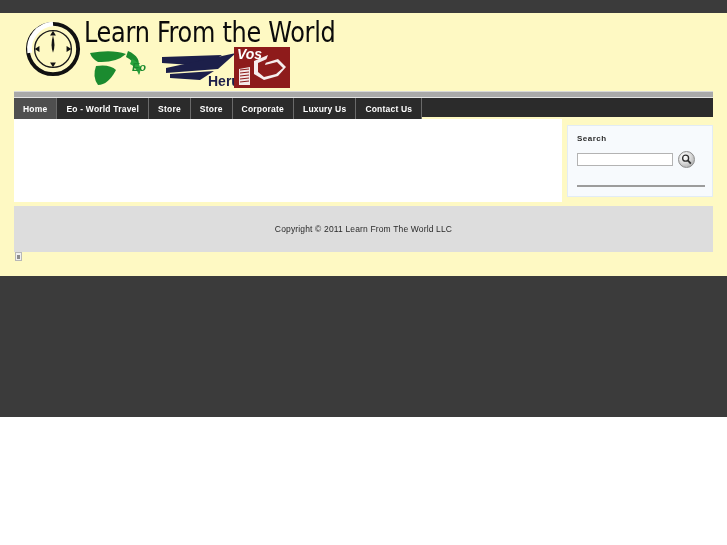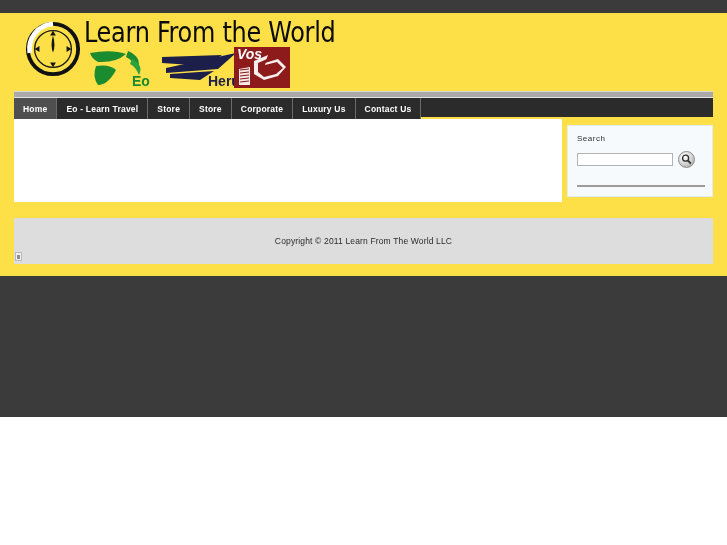--- a/index.html
+++ b/index.html
@@ -23,21 +23,21 @@
     height: 13px;
     background: #3b3b3b;
   }
 
   
   .page {
     position: absolute;
     top: 13px; left: 0;
     width: 727px;
     height: 263px;
-    background: #fde047;
+    background: #fef9c3;
   }
 
   
   .header {
     position: absolute;
     top: 0; left: 14px;
     width: 699px;
     height: 78px;
   }
   .logo-row {
@@ -74,25 +74,26 @@
     left: 66px; top: 32px;
     height: 42px;
     width: 250px;
   }
   .eo-logo {
     position: absolute; left: 0; top: 0;
     width: 70px; height: 42px;
   }
   .eo-label {
     position: absolute;
-    left: 46px; top: 26px;
-    font-size: 14px;
+    left: 46px; top: 14px;
+    font-size: 11px;
     color: #1b8b2f;
     font-family: "Liberation Sans", sans-serif;
     font-weight: bold;
+    font-style: italic;
   }
   .heru-logo {
     position: absolute; left: 74px; top: 2px;
     width: 84px; height: 40px;
   }
   .heru-label {
     position: absolute;
     left: 122px; top: 26px;
     font-size: 14px;
     color: #1c1f4a;
@@ -181,21 +182,21 @@
     width: 146px;
     height: 72px;
     background: #f7fafd;
     border: 1px solid #e2ecf5;
     box-sizing: border-box;
   }
   .widget-title {
     position: absolute;
     left: 9px; top: 8px;
     font-size: 8px;
-    font-weight: normal;
+    font-weight: bold;
     color: #2c2c2c;
     letter-spacing: 0.5px;
   }
   .search-row {
     position: absolute;
     left: 9px; top: 26px;
     width: 128px;
     height: 18px;
   }
   .search-input {
@@ -232,21 +233,20 @@
   
   .footer {
     position: absolute;
     top: 193px; left: 14px;
     width: 699px;
     height: 46px;
     background: #dddddd;
     display: flex;
     align-items: center;
     justify-content: center;
-    margin-top: 12px;
   }
   .copyright {
     font-size: 8.5px;
     color: #2a2a2a;
     letter-spacing: 0.15px;
   }
 
   
   .artifact {
     position: absolute;
@@ -331,21 +331,21 @@
         </div>
 
       </div>
     </div>
   </div>
 
   <div class="sep-bar"></div>
 
   <nav class="navbar">
     <div class="nav-item active">Home</div>
-    <div class="nav-item">Eo - Learn Travel</div>
+    <div class="nav-item">Eo - World Travel</div>
     <div class="nav-item">Store</div>
     <div class="nav-item">Store</div>
     <div class="nav-item">Corporate</div>
     <div class="nav-item">Luxury Us</div>
     <div class="nav-item">Contact Us</div>
     <div class="nav-filler"></div>
   </nav>
 
   <div class="content">
     <div class="main-col"></div>

